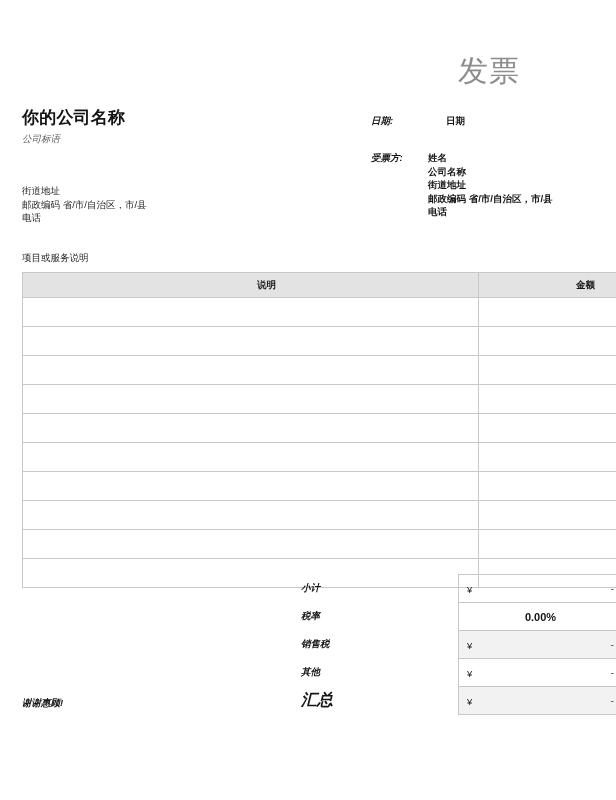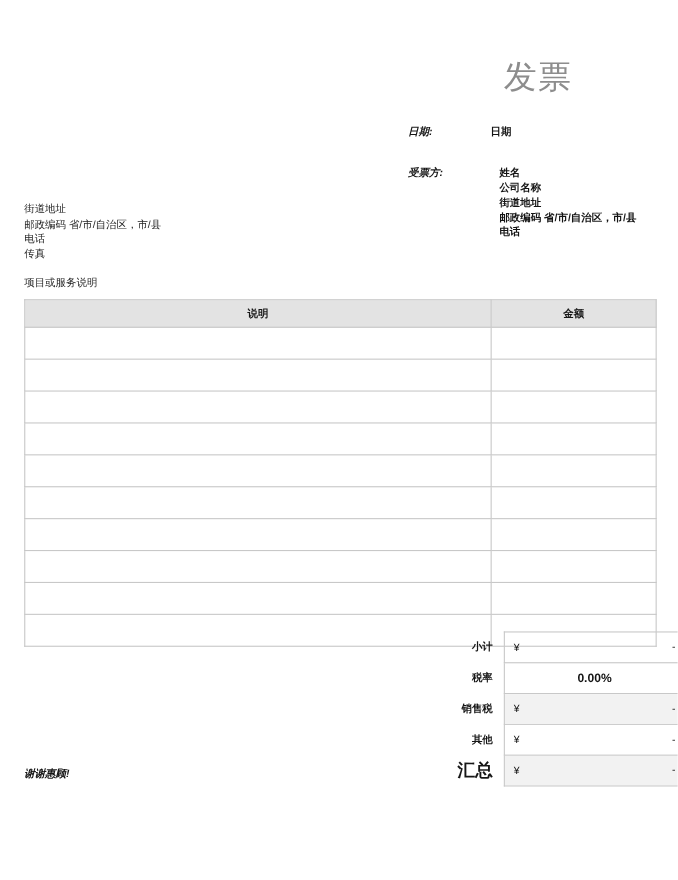--- a/index.html
+++ b/index.html
@@ -107,21 +107,21 @@
     position: absolute;
     left: 90px;
     top: 0;
     font-weight: bold;
     font-size: 9.5px;
     line-height: 13px;
     color: #141414;
   }
   .recipient {
     position: absolute;
-    left: 98px;
+    left: 72px;
     top: 0;
     font-size: 9.5px;
     line-height: 13.6px;
     font-weight: bold;
     color: #141414;
     white-space: nowrap;
   }
 
   
   .items-table {
@@ -138,20 +138,21 @@
     padding: 0;
   }
   .items-table thead th {
     height: 24px;
     background: #e3e3e3;
     font-size: 9.5px;
     font-weight: bold;
     color: #171717;
     text-align: center;
     vertical-align: middle;
+    padding-left: 32px;
   }
   .items-table tbody td {
     height: 28px;
   }
   .col-desc { width: 423px; }
   .col-amt  { width: 149px; }
 
   
   .totals {
     position: absolute;
@@ -160,23 +161,23 @@
     width: 294px;
     border-collapse: collapse;
     table-layout: fixed;
   }
   .totals td {
     height: 26px;
     vertical-align: middle;
   }
   .totals .t-label {
     width: 147px;
-    text-align: right;
     padding-right: 10px;
     font-size: 9.5px;
+    font-style: italic;
     font-weight: bold;
     color: #161616;
     border: none;
   }
   .totals .t-value {
     width: 147px;
     border: 1px solid #c8c8c8;
     padding: 0 8px;
     font-size: 9.5px;
     color: #141414;
@@ -216,26 +217,29 @@
     white-space: nowrap;
   }
 </style>
 </head>
 <body>
 
 <div class="page">
 
   <div class="doc-title">发票</div>
 
+  <div class="company-block">
+    <div class="company-name">你的公司名称</div>
+    <div class="company-slogan">公司标语</div>
+  </div>
 
   <div class="sender-block">
     <div>街道地址</div>
     <div>邮政编码 省/市/自治区，市/县</div>
     <div>电话</div>
-    <div>传真</div>
   </div>
   <div class="service-desc">项目或服务说明</div>
 
   <div class="meta">
     <div class="meta-row date">
       <span class="meta-label">日期:</span>
       <span class="meta-value">日期</span>
     </div>
     <div class="meta-row billto">
       <span class="meta-label">受票方:</span>

